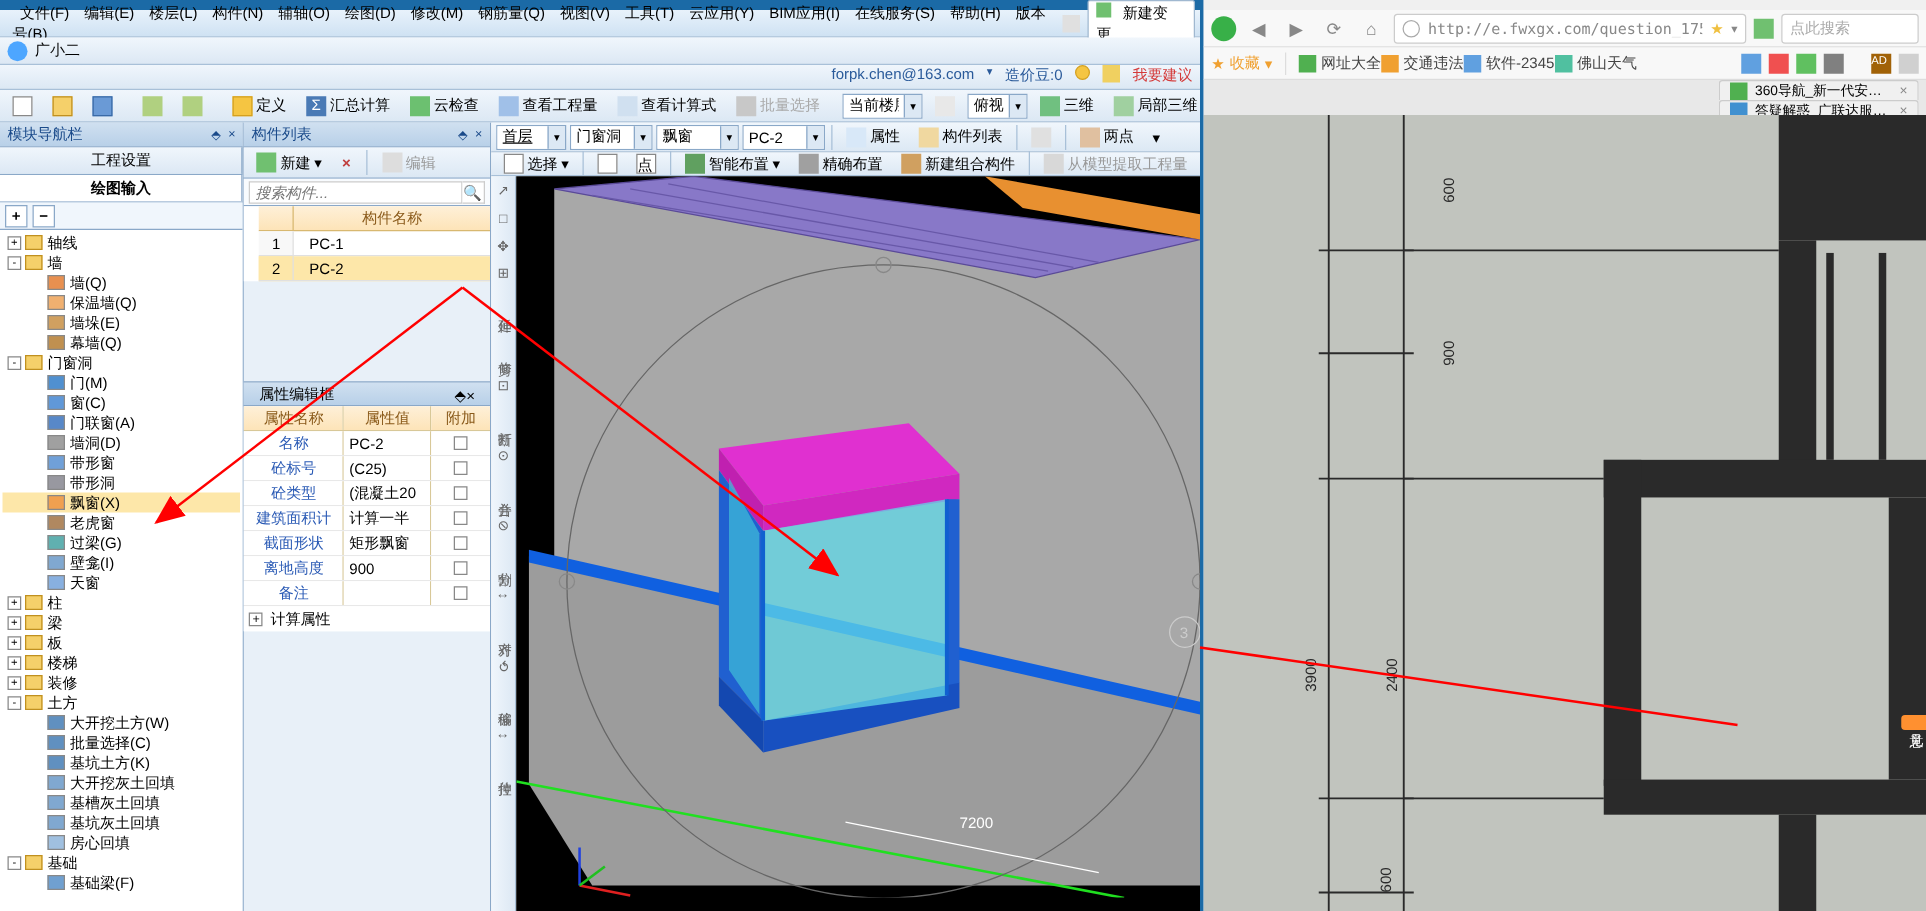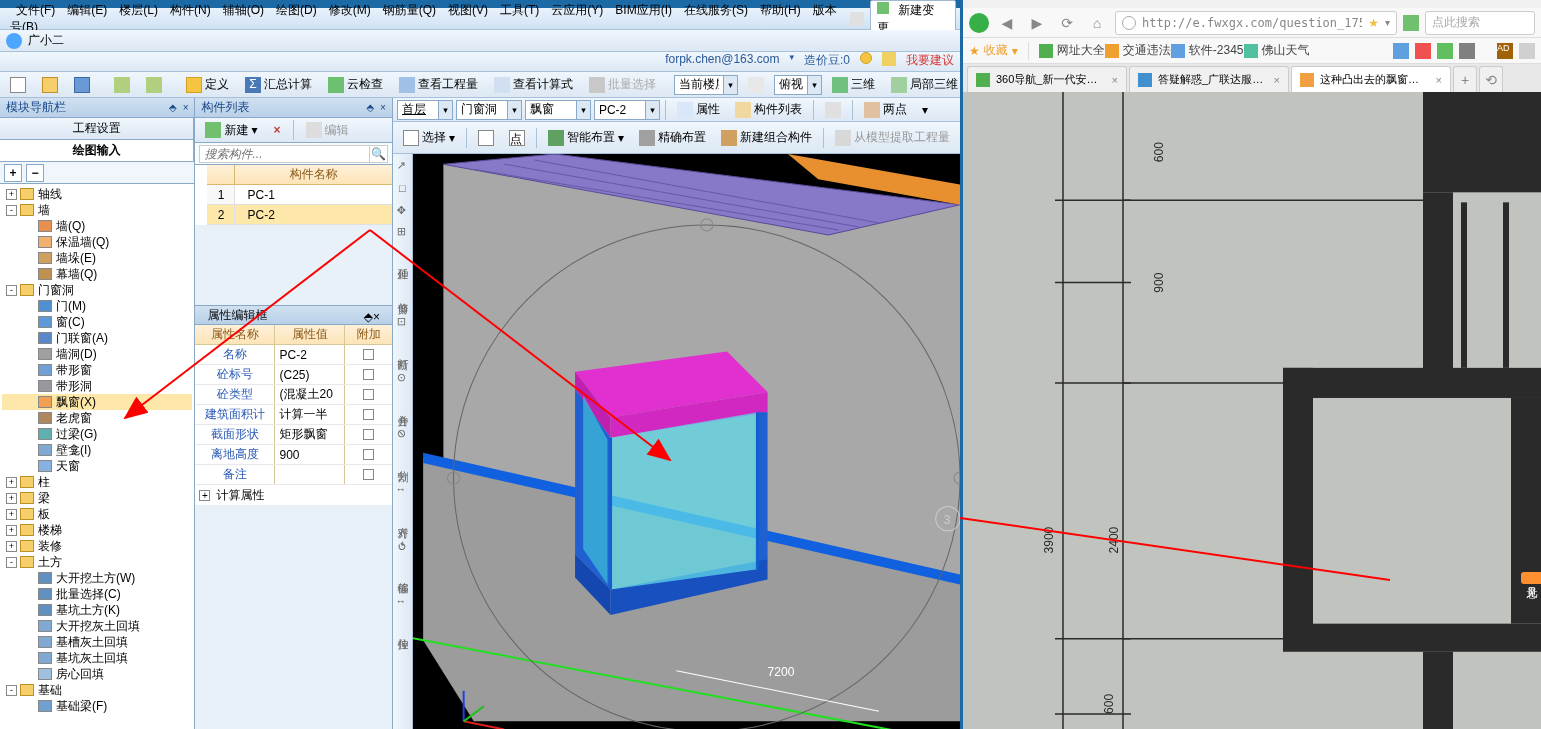--- a/index.html
+++ b/index.html
@@ -91,41 +91,41 @@
 .prop-grid .prow{display:flex;height:20px;border-bottom:1px solid #e8e8e8;}
 .prop-grid .prow .pc1{display:flex;align-items:center;justify-content:center;color:#2a5ab5;background:#fff;}
 .prop-grid .prow .pc2{display:flex;align-items:center;padding-left:4px;background:#fff;}
 .prop-grid .prow .pc3{display:flex;align-items:center;justify-content:center;background:#fff;}
 .prop-grid .prow .chk{width:11px;height:11px;border:1px solid #888;background:#fff;}
 .prop-grid .calcrow{display:flex;height:20px;align-items:center;padding-left:4px;background:#fff;}
 .prop-grid .calcrow .tog{width:11px;height:11px;border:1px solid #888;display:inline-flex;align-items:center;justify-content:center;font-size:10px;margin-right:6px;}
 
 .view-area{flex:1;display:flex;flex-direction:column;background:#f0f0f0;position:relative;}
 .view-tb1{height:24px;background:linear-gradient(#f0f6fc,#dce8f4);display:flex;align-items:center;padding:0 4px;gap:3px;border-bottom:1px solid #a8c0d8;}
-.view-tb2{height:32px;background:linear-gradient(#f0f6fc,#dce8f4);display:flex;align-items:center;padding:0 4px;gap:3px;border-bottom:1px solid #a8c0d8;}
+.view-tb2{height:19px;background:linear-gradient(#f0f6fc,#dce8f4);display:flex;align-items:center;padding:0 4px;gap:3px;border-bottom:1px solid #a8c0d8;}
 .canvas-wrap{flex:1;display:flex;}
 .vtool{width:20px;background:linear-gradient(90deg,#f0f6fc,#dce8f4);border-right:1px solid #a8c0d8;display:flex;flex-direction:column;align-items:center;padding-top:4px;gap:6px;}
 .vtool .vb{width:16px;height:16px;cursor:pointer;display:flex;align-items:center;justify-content:center;writing-mode:vertical-rl;font-size:11px;color:#666;}
 .vtool .vb2{height:28px;}
 .canvas{flex:1;background:#000;position:relative;overflow:hidden;}
 
 
 .br-title{height:8px;background:#f0f0f0;display:flex;align-items:center;padding:0 8px;color:#888;overflow:hidden;}
 .br-tb{height:30px;background:#f8f8f8;display:flex;align-items:center;padding:0 6px;gap:6px;border-bottom:1px solid #ddd;}
 .br-nav{width:24px;height:24px;border-radius:50%;display:flex;align-items:center;justify-content:center;cursor:pointer;color:#888;font-size:14px;}
 .br-addr{flex:1;height:24px;border:1px solid #ccc;border-radius:3px;background:#fff;display:flex;align-items:center;padding:0 6px;gap:6px;}
 .br-addr .globe{width:14px;height:14px;border:1px solid #aaa;border-radius:50%;}
 .br-addr input{flex:1;border:0;outline:none;color:#888;font-family:monospace;}
 .br-search{width:110px;height:24px;border:1px solid #ccc;border-radius:3px;background:#fff;display:flex;align-items:center;padding:0 6px;color:#aaa;}
 .br-bm{height:26px;background:#f8f8f8;display:flex;align-items:center;padding:0 6px;gap:10px;border-bottom:1px solid #ddd;}
 .br-bm .bmi{display:flex;align-items:center;gap:4px;cursor:pointer;color:#444;}
 .br-bm .bmi .bico{width:14px;height:14px;}
 .br-bm .right-icons{margin-left:auto;display:flex;gap:6px;}
 .br-bm .ri{width:16px;height:16px;}
-.br-tabs{height:28px;background:#e8e8e8;display:flex;align-items:flex-end;padding:0 4px;}
+.br-tabs{height:28px;background:#e8e8e8;display:flex;align-items:flex-end;padding:0 4px;flex-direction:column;}
 .br-tab{height:26px;padding:0 8px;display:flex;align-items:center;gap:6px;background:#f0f0f0;border:1px solid #ccc;border-bottom:0;margin-right:2px;border-radius:3px 3px 0 0;cursor:pointer;max-width:160px;}
 .br-tab.active{background:#fff;}
 .br-tab .tico{width:14px;height:14px;flex-shrink:0;}
 .br-tab .tlbl{overflow:hidden;text-overflow:ellipsis;white-space:nowrap;font-size:11px;}
 .br-tab .tx{font-size:11px;color:#888;flex-shrink:0;}
 .br-tab.plus{width:24px;padding:0;justify-content:center;font-size:14px;color:#888;}
 .br-content{flex:1;position:relative;background:#c8ccc8;overflow:hidden;}
 .br-badge{position:absolute;right:0;top:480px;width:20px;background:#ff9030;color:#fff;writing-mode:vertical-rl;padding:6px 2px;font-size:11px;border-radius:3px 0 0 3px;}
 
 

